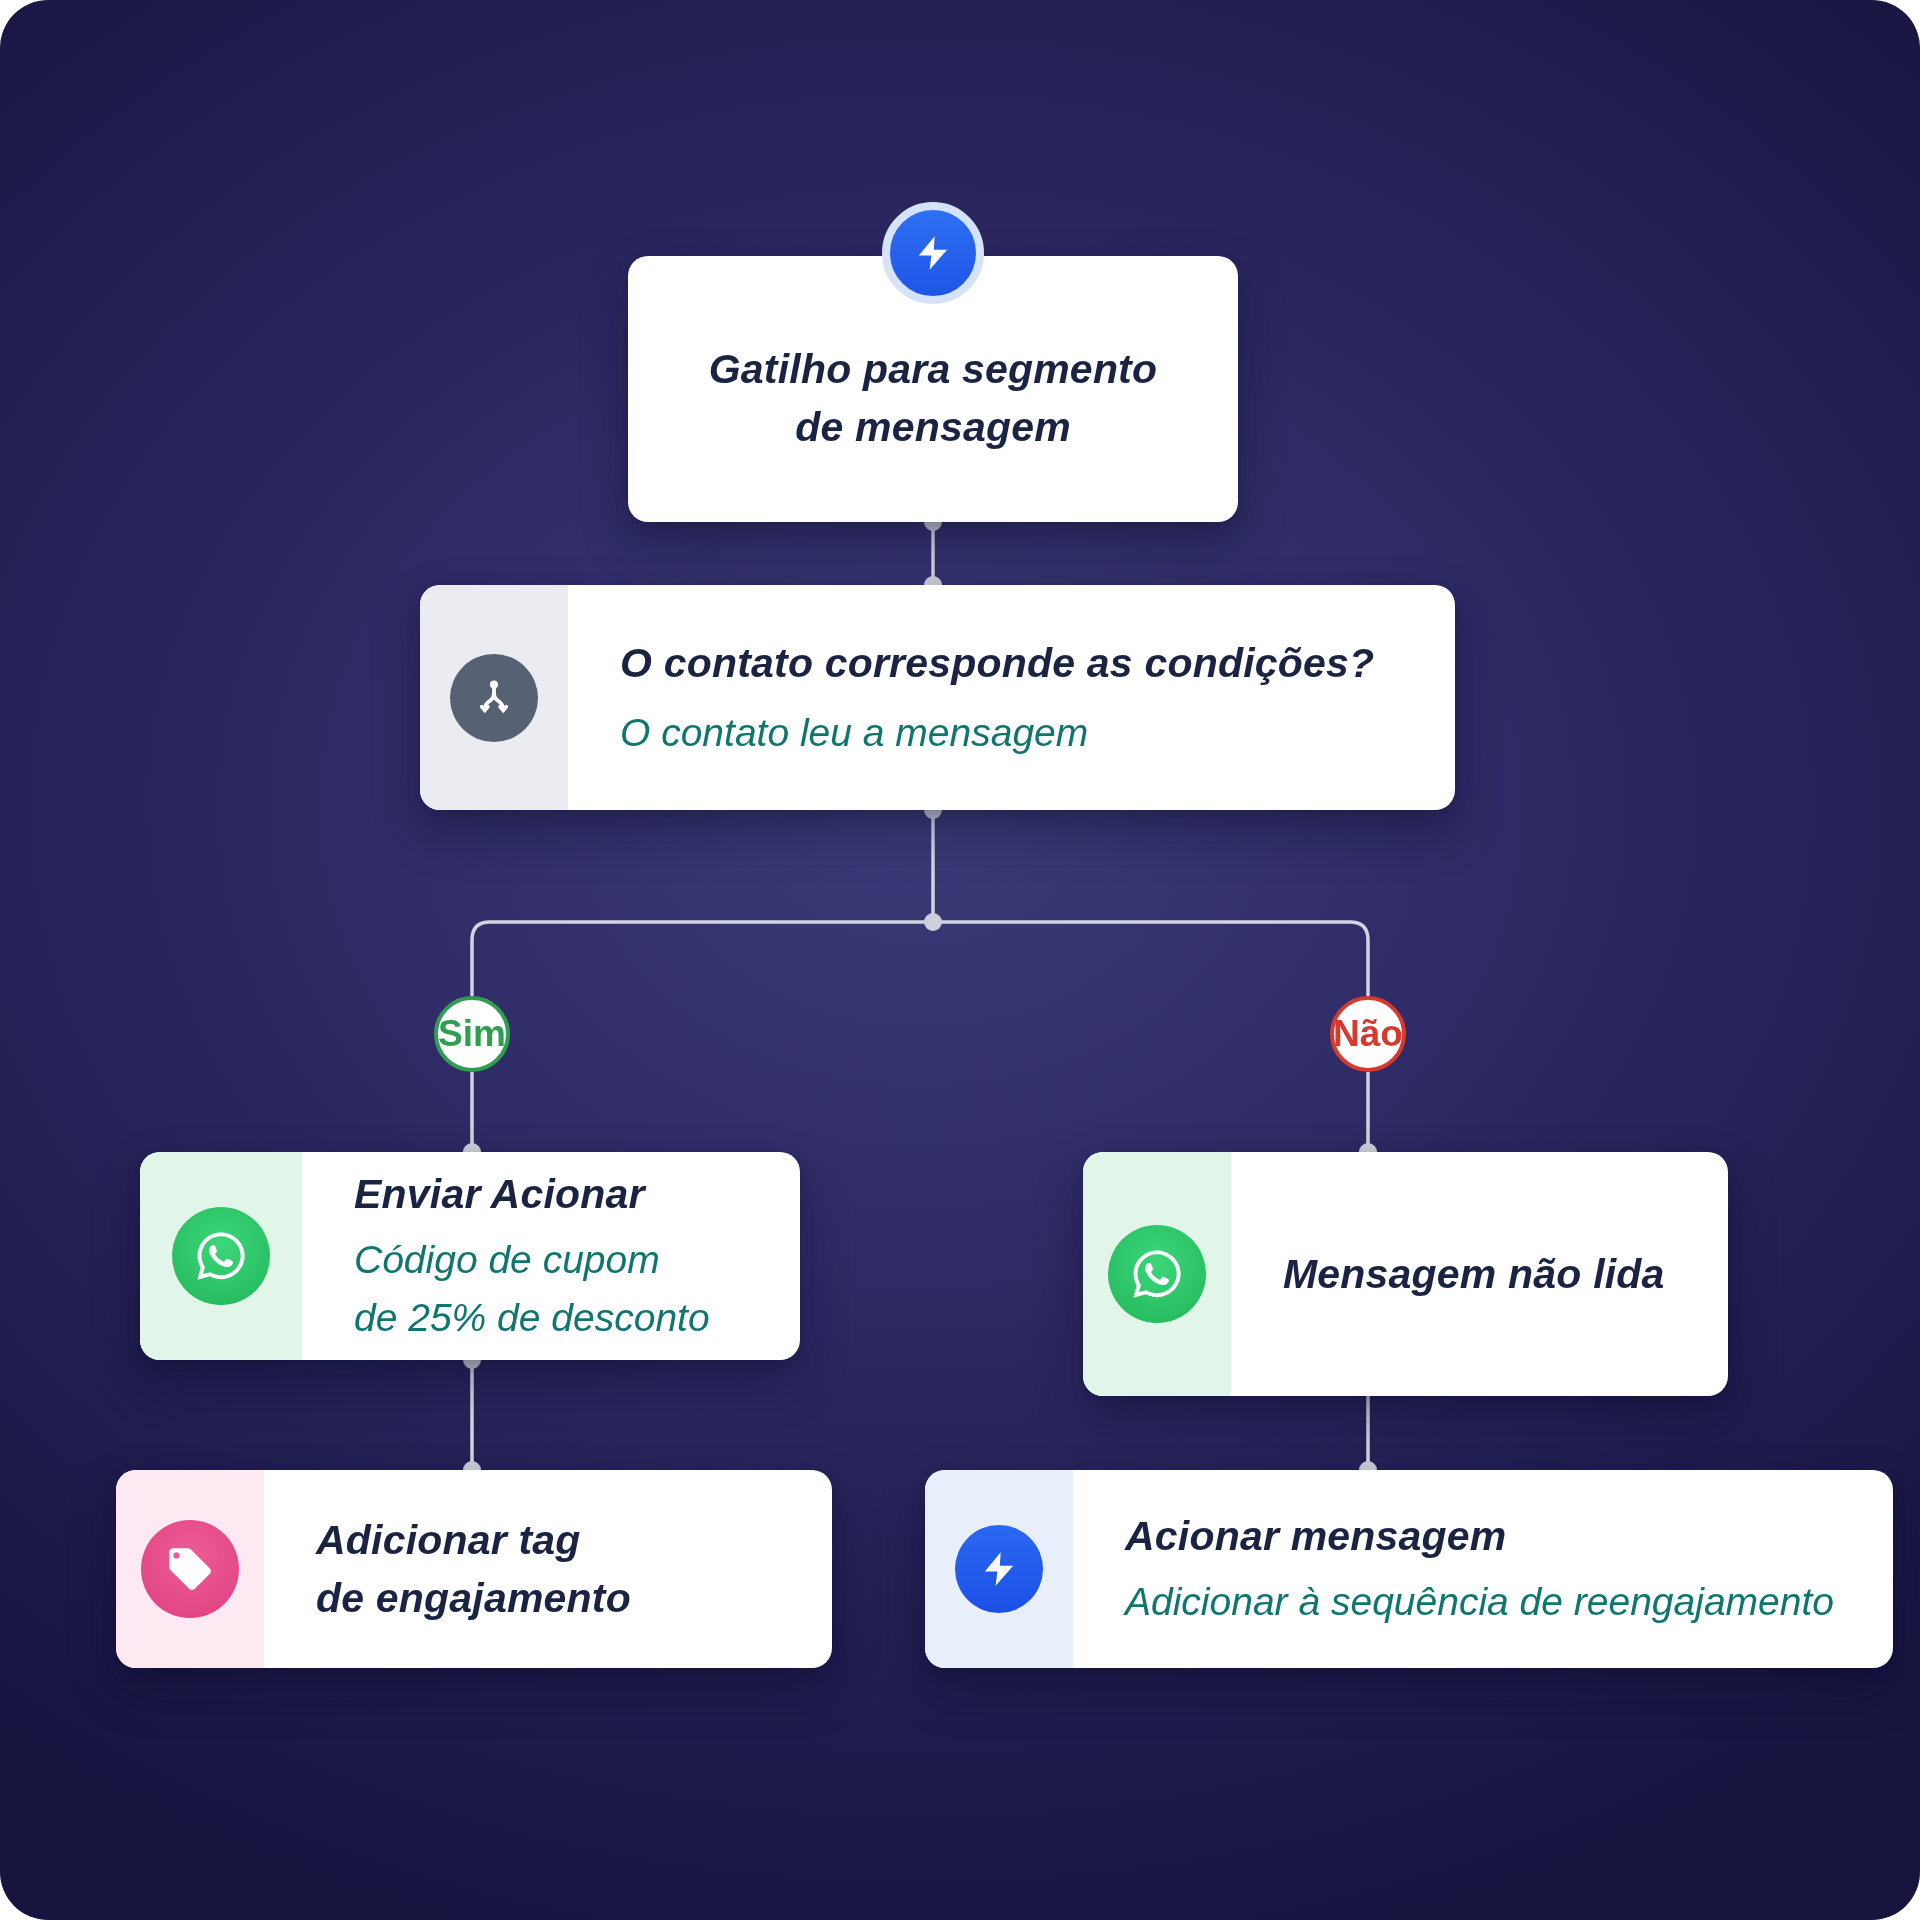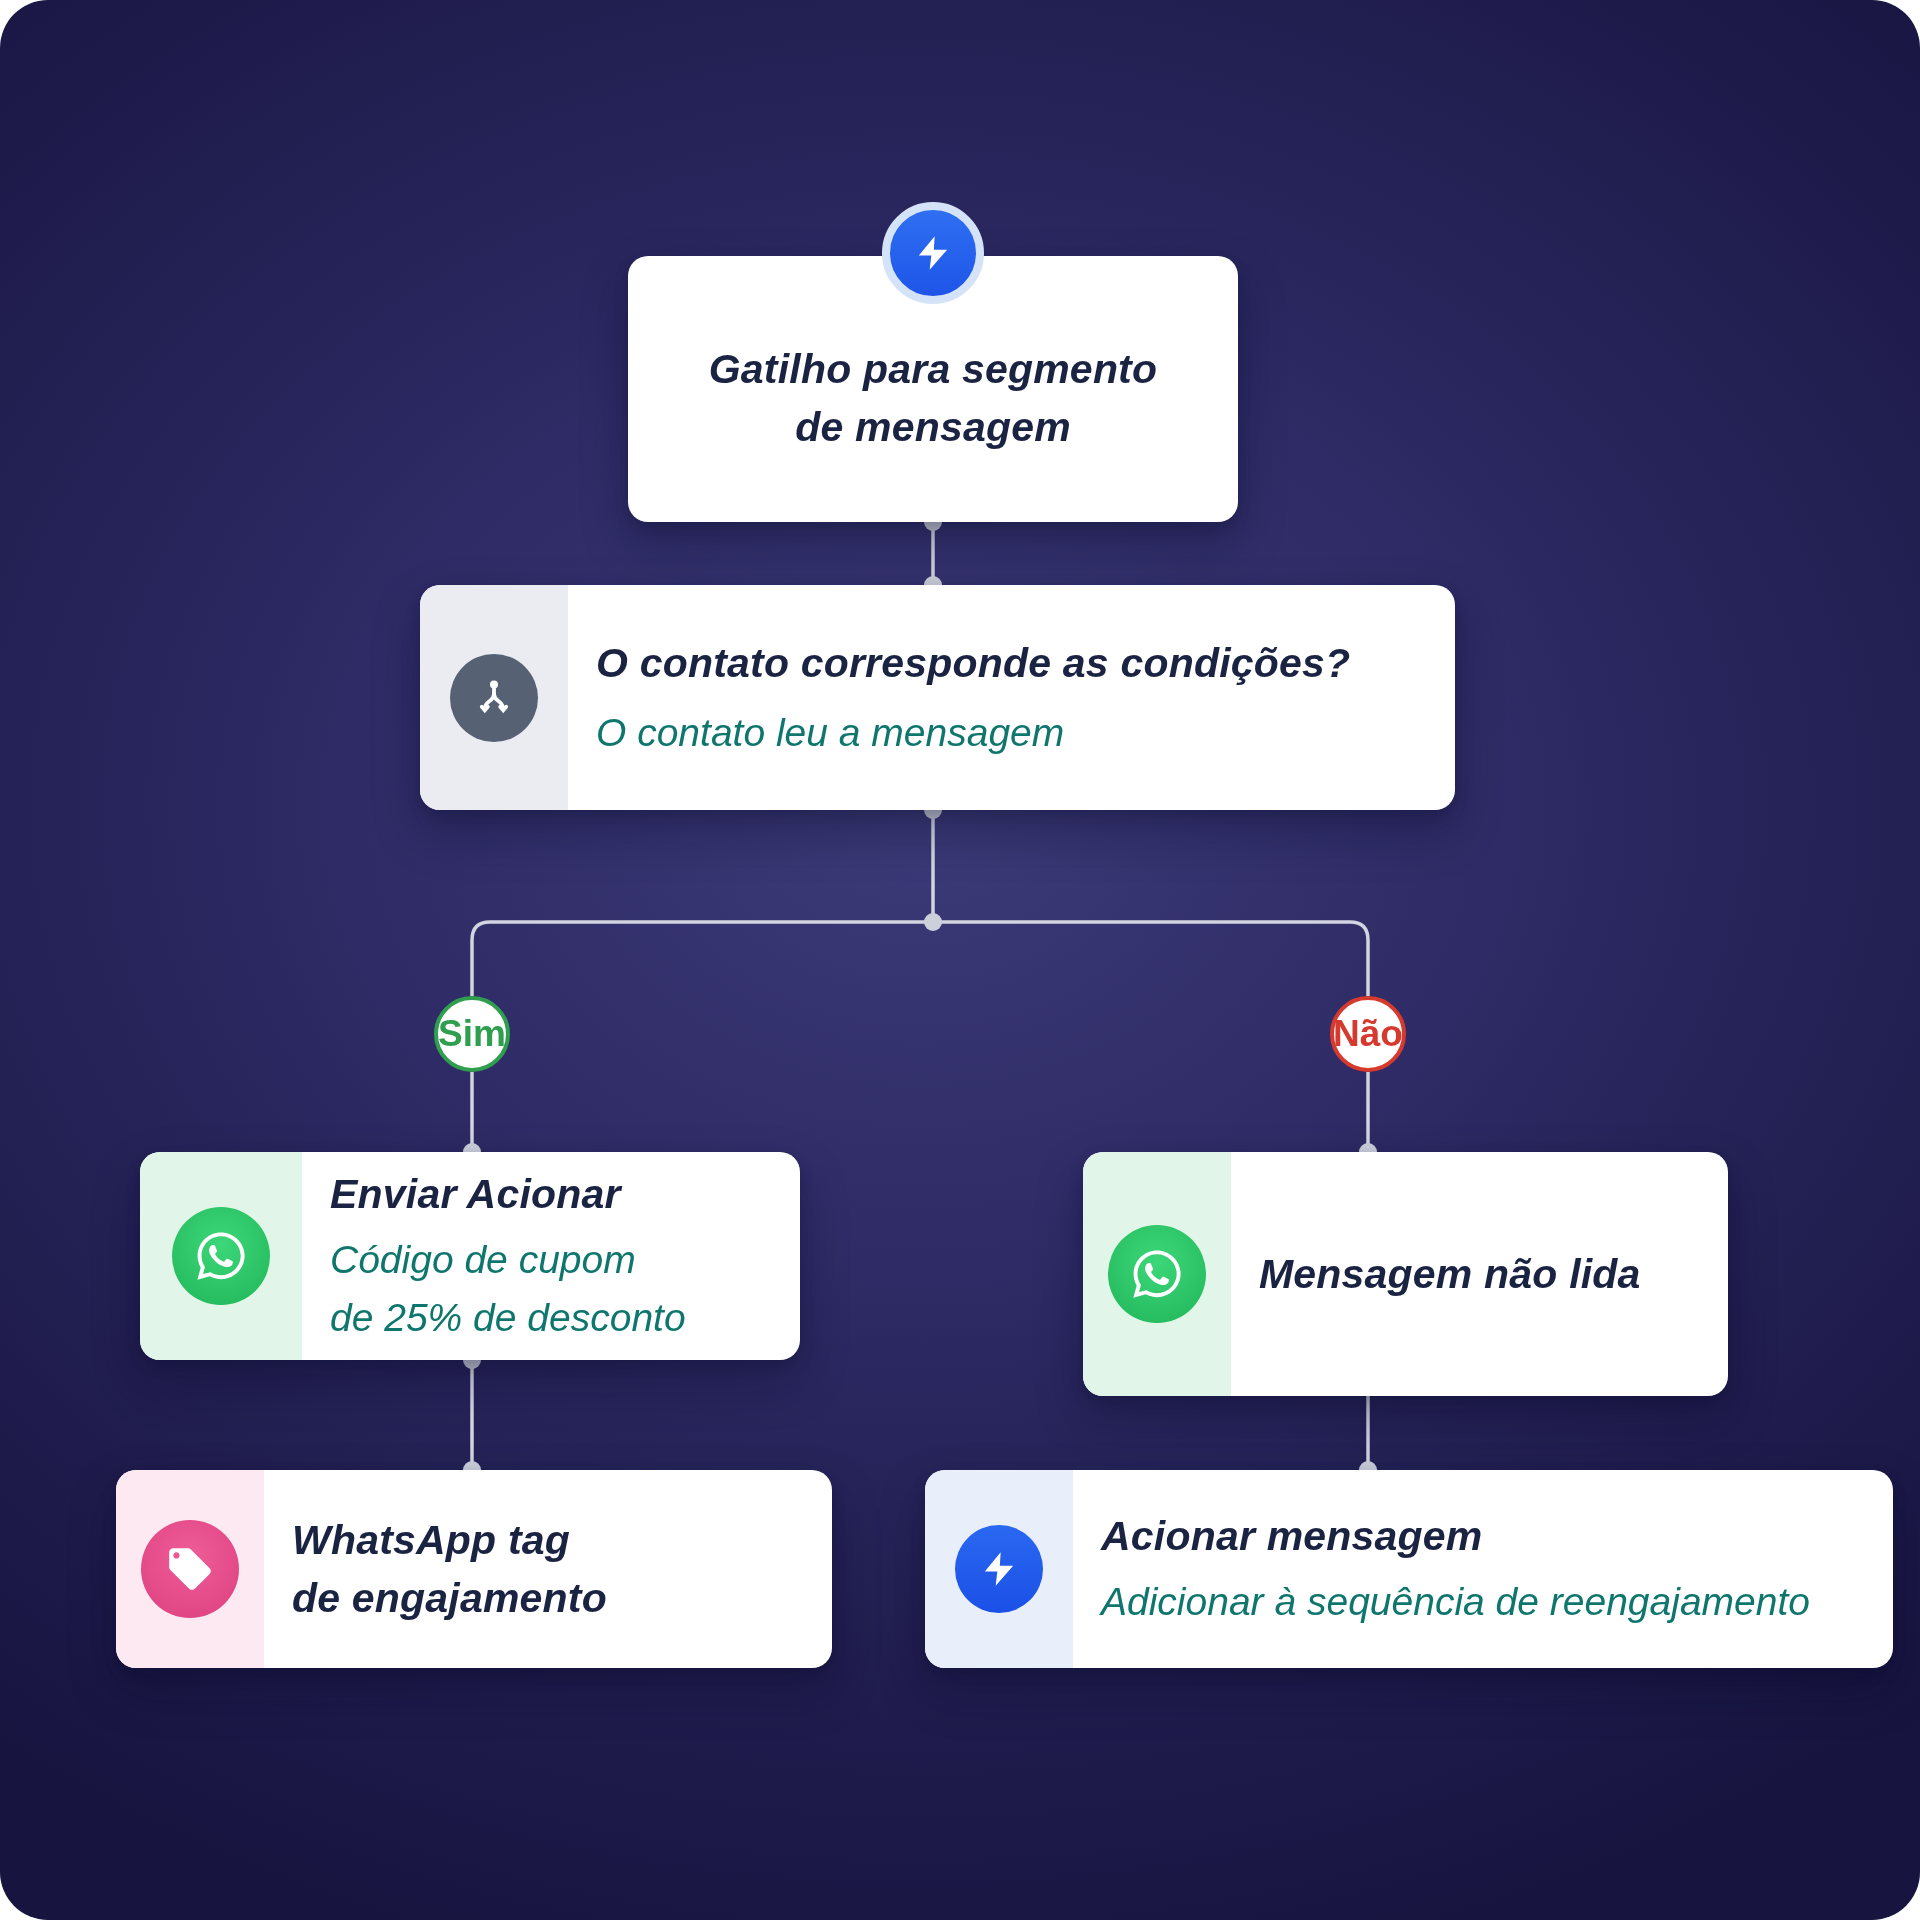--- a/index.html
+++ b/index.html
@@ -10,21 +10,21 @@
       #3c3a78 0%, #2e2b66 38%, #221f52 68%, #171440 100%);
   }
   .connectors { position:absolute; inset:0; z-index:1; pointer-events:none; }
   .card {
     position:absolute; z-index:2; background:#ffffff; border-radius:20px;
     box-shadow: 0 22px 48px rgba(8,10,40,.32), 0 6px 14px rgba(8,10,40,.18);
     display:flex; overflow:hidden;font-style:italic;
   }
   .rail { flex:none; display:flex; align-items:center; justify-content:center; }
   .circle { border-radius:50%; display:flex; align-items:center; justify-content:center; flex:none; }
-  .body { flex:1; display:flex; flex-direction:column; justify-content:center; padding-left:28px; padding-right:24px; }
+  .body { flex:1; display:flex; flex-direction:column; justify-content:center; padding-left:52px; padding-right:24px; }
   .title { font-weight:bold; font-size:41px; line-height:58px; color:#1b2342; letter-spacing:.2px; }
   .sub { font-size:39px; line-height:58px; color:#0f766e; }
 
   
   .trigger-card { left:628px; top:256px; width:610px; height:266px; }
   .trigger-body { width:100%; text-align:center; padding:84px 10px 0 10px; }
   .trigger-icon {
     position:absolute; z-index:3; left:882px; top:202px; width:86px; height:86px;
     background: linear-gradient(180deg,#2f6ff2,#1e55e8); border:8px solid #d4e3f8;
     box-sizing:content-box;
@@ -162,21 +162,21 @@
 
   <div class="card tag-card">
     <div class="rail tag-rail">
       <div class="circle tag-circle">
         <svg width="50" height="50" viewBox="0 0 24 24" fill="#ffffff">
           <path d="M21.41 11.58l-9-9C12.05 2.22 11.55 2 11 2H4c-1.1 0-2 .9-2 2v7c0 .55.22 1.05.59 1.42l9 9c.36.36.86.58 1.41.58.55 0 1.05-.22 1.41-.59l7-7c.37-.36.59-.86.59-1.41 0-.55-.23-1.06-.59-1.42zM5.5 7C4.67 7 4 6.33 4 5.5S4.67 4 5.5 4 7 4.67 7 5.5 6.33 7 5.5 7z"></path>
         </svg>
       </div>
     </div>
     <div class="body">
-      <div class="title">WhatsApp tag</div>
+      <div class="title">Adicionar tag</div>
       <div class="title">de engajamento</div>
     </div>
   </div>
 
   <div class="card action-card">
     <div class="rail action-rail">
       <div class="circle action-circle">
         <svg width="40" height="40" viewBox="0 0 24 24" fill="#ffffff">
           <polygon points="13 2 3.5 13.5 11 13.5 10 22 20.5 10 12.5 10"></polygon>
         </svg>

